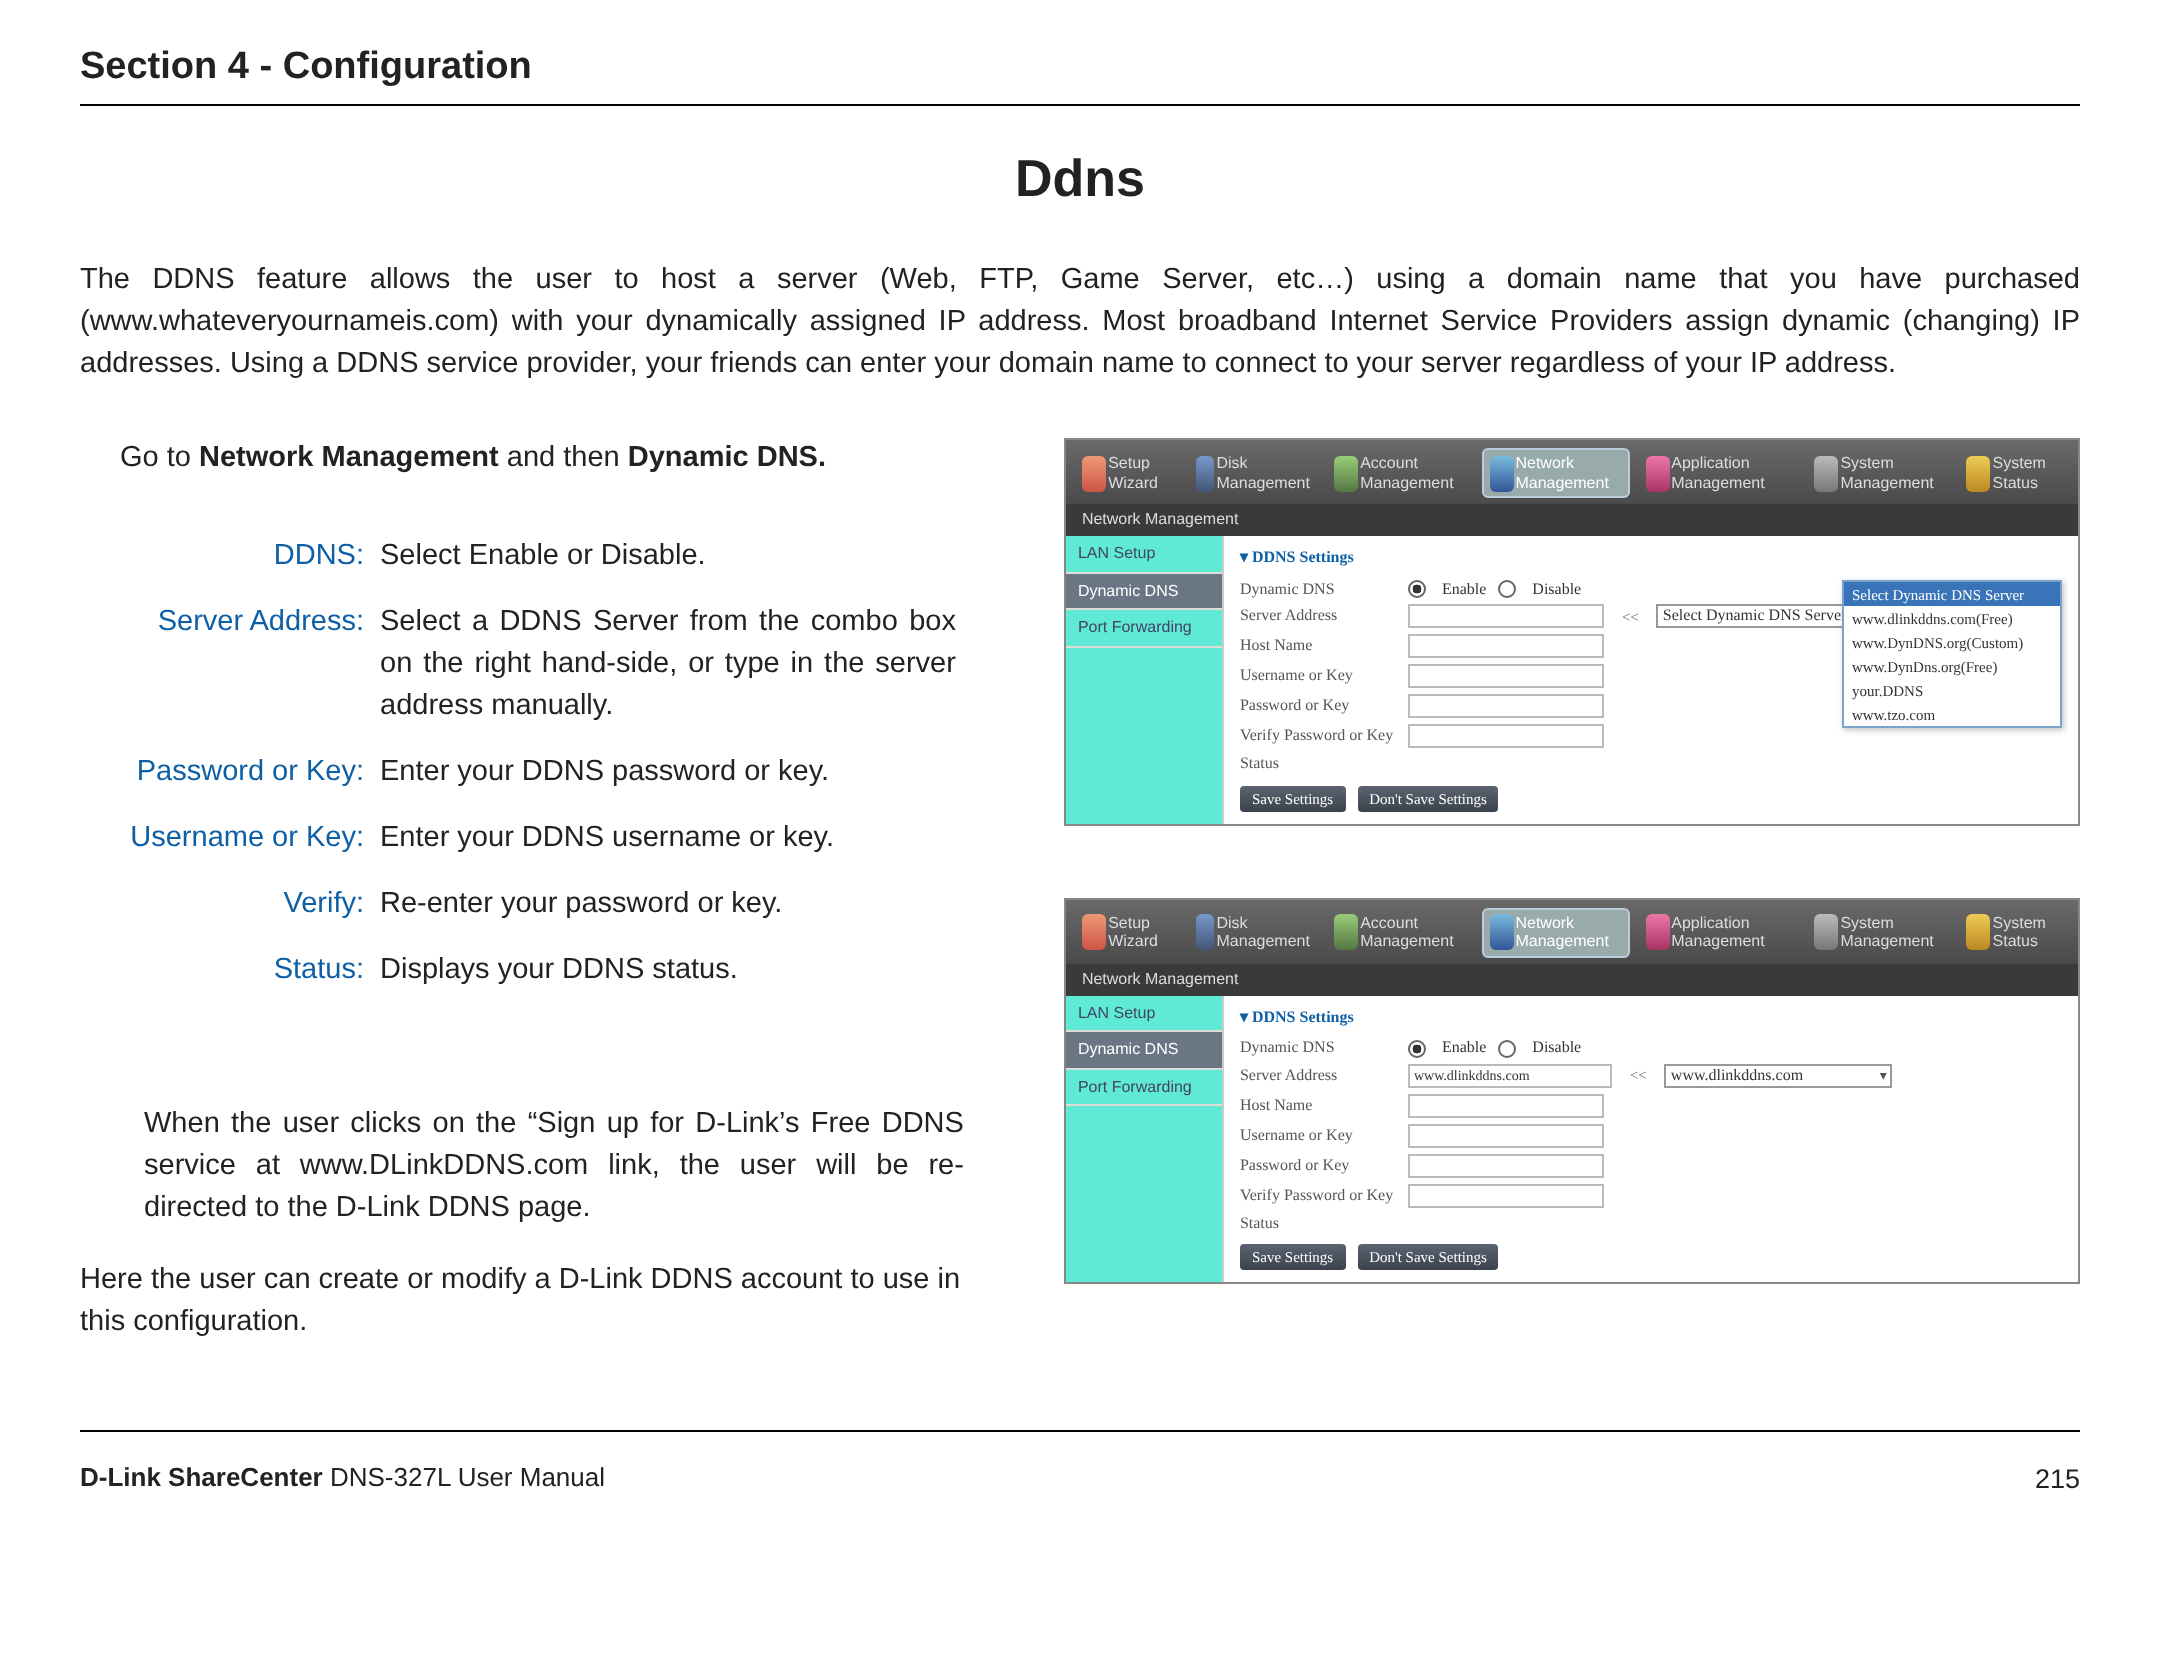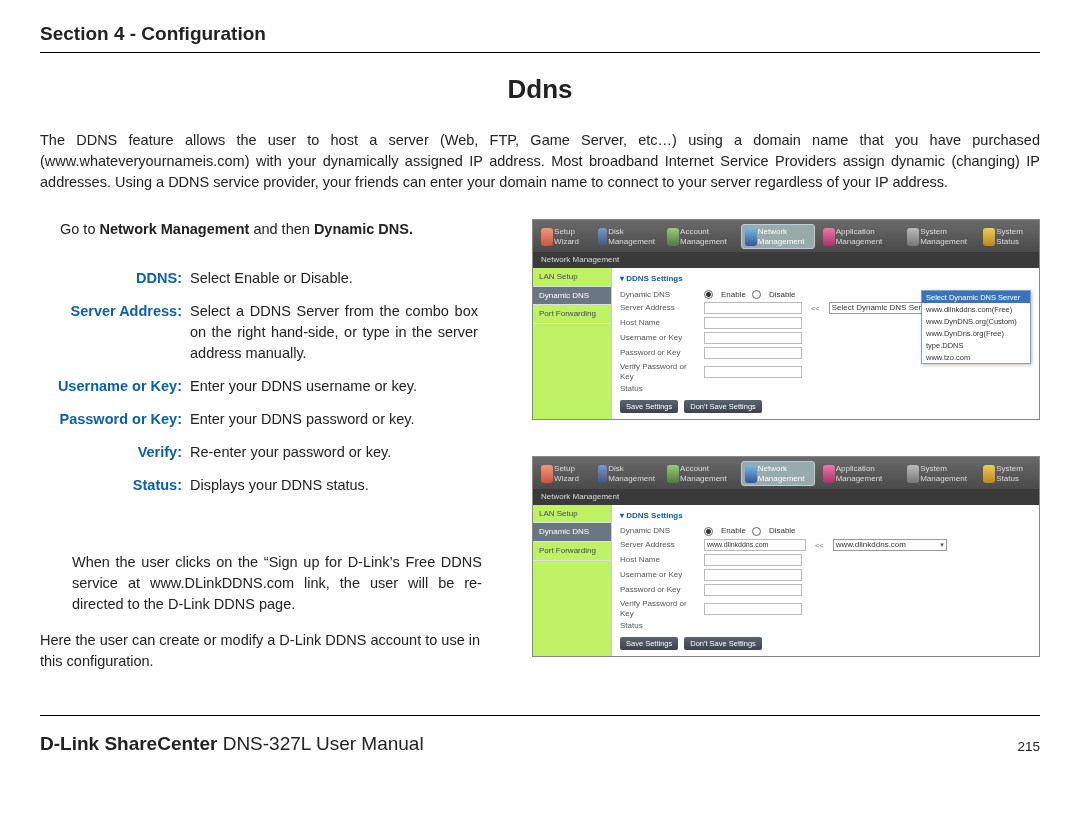--- a/index.html
+++ b/index.html
@@ -37,25 +37,25 @@
     display: flex;
     gap: 50px;
     align-items: flex-start;
   }
   .left-col { flex: 1 1 480px; }
   .right-col { flex: 0 0 440px; display:flex; flex-direction:column; gap:36px;}
   .gopath { margin: 0 0 22px 20px; }
   .gopath b { font-weight:700; }
   .def-table { border-collapse: collapse; margin-left:0; }
   .def-table td { vertical-align: top; padding: 6px 4px 6px 4px; }
-  .def-label { color: #0d5fa6; font-weight: 700; text-align: right; white-space: nowrap; padding-right:4px; width:138px;}
+  .def-label { color: #0d5fa6; font-weight: 400; text-align: right; white-space: nowrap; padding-right:4px; width:138px;}
   .def-desc { text-align: justify; }
   .note { margin-top: 50px; text-align: justify; margin-left: 32px; }
   .footer-row { display:flex; justify-content:space-between; align-items:flex-end; margin-top:10px;}
-  .footer-left { font-size:19px; }
+  .footer-left { font-size:13px; }
   .footer-left b{font-weight:700;}
   .pagenum { font-size:13.5px; }
   
   .shot {
     border:1px solid #888;
     background:#fff;
     font-size:8px;
     line-height:1.2;
     color:#333;
     display:flex;
@@ -79,24 +79,24 @@
   .nav-icon { width:18px; height:18px; border-radius:3px; }
   .ic1{background:linear-gradient(#e97,#c54);}
   .ic2{background:linear-gradient(#79c,#457);}
   .ic3{background:linear-gradient(#9c7,#574);}
   .ic4{background:linear-gradient(#7bd,#359);}
   .ic5{background:linear-gradient(#e7a,#a36);}
   .ic6{background:linear-gradient(#bbb,#777);}
   .ic7{background:linear-gradient(#ec5,#b82);}
   .shot .crumb { background:#3a3a3a; color:#ddd; padding:3px 8px; font-size:8px;}
   .shot .body { display:flex; min-height:130px;}
-  .shot .side { width:78px; background:#bef264; border-right:1px solid #ccc; }
+  .shot .side { width:78px; background:#5eead4; border-right:1px solid #ccc; }
   .side-item { padding:4px 6px; border-bottom:1px solid #ddd; color:#446; }
   .side-item.sel { background:#6b7684; color:#fff; }
-  .shot .panel { flex:1; padding:6px 8px; position:relative;}
+  .shot .panel { flex:1; padding:6px 8px; position:relative;font-family:Liberation Serif, serif;}
   .panel-title { color:#0d5fa6; font-weight:700; margin-bottom:6px;}
   .panel-title::before{content:"▾ "; color:#0d5fa6;}
   .form-row { display:flex; align-items:center; gap:6px; margin-bottom:3px;}
   .form-label { width:78px; color:#555;}
   .form-input { border:1px solid #bbb; height:10px; width:96px; background:#fff;}
   .radio { display:inline-block; width:7px; height:7px; border:1px solid #666; border-radius:50%; margin-right:2px; vertical-align:middle;}
   .radio.on{ background: radial-gradient(#333 0 45%, #fff 46% 100%);}
   .btnbar { display:flex; gap:6px; margin-top:6px;}
   .btn { background:linear-gradient(#5b6470,#3a424d); color:#fff; padding:2px 6px; border-radius:2px; font-size:7.5px;}
   .dropdown {
@@ -131,26 +131,26 @@
       <tbody>
           <tr>
             <td class="def-label">DDNS:</td>
             <td class="def-desc">Select Enable or Disable.</td>
           </tr>
       <tr>
             <td class="def-label">Server Address:</td>
             <td class="def-desc">Select a DDNS Server from the combo box on the right hand-side, or type in the server address manually.</td>
           </tr>
       <tr>
+            <td class="def-label">Password or Key:</td>
+            <td class="def-desc">Enter your DDNS password or key.</td>
+          </tr>
+      <tr>
             <td class="def-label">Username or Key:</td>
             <td class="def-desc">Enter your DDNS username or key.</td>
-          </tr>
-      <tr>
-            <td class="def-label">Password or Key:</td>
-            <td class="def-desc">Enter your DDNS password or key.</td>
           </tr>
       <tr>
             <td class="def-label">Verify:</td>
             <td class="def-desc">Re-enter your password or key.</td>
           </tr>
       <tr>
             <td class="def-label">Status:</td>
             <td class="def-desc">Displays your DDNS status.</td>
           </tr>
     </tbody>
@@ -216,21 +216,21 @@
               <span class="sel-box">
                 <span>Select Dynamic DNS Server</span>
                 <span class="arr">▾</span>
               </span>
             </div>
           <div class="dropdown">
             <div class="hl">Select Dynamic DNS Server</div>
             <div>www.dlinkddns.com(Free)</div>
             <div>www.DynDNS.org(Custom)</div>
             <div>www.DynDns.org(Free)</div>
-            <div>type.DDNS</div>
+            <div>your.DDNS</div>
             <div>www.tzo.com</div>
           </div>
           <div class="form-row">
               <span class="form-label">Host Name</span>
               <span class="form-input"></span>
             </div>
           <div class="form-row">
               <span class="form-label">Username or Key</span>
               <span class="form-input"></span>
             </div>

